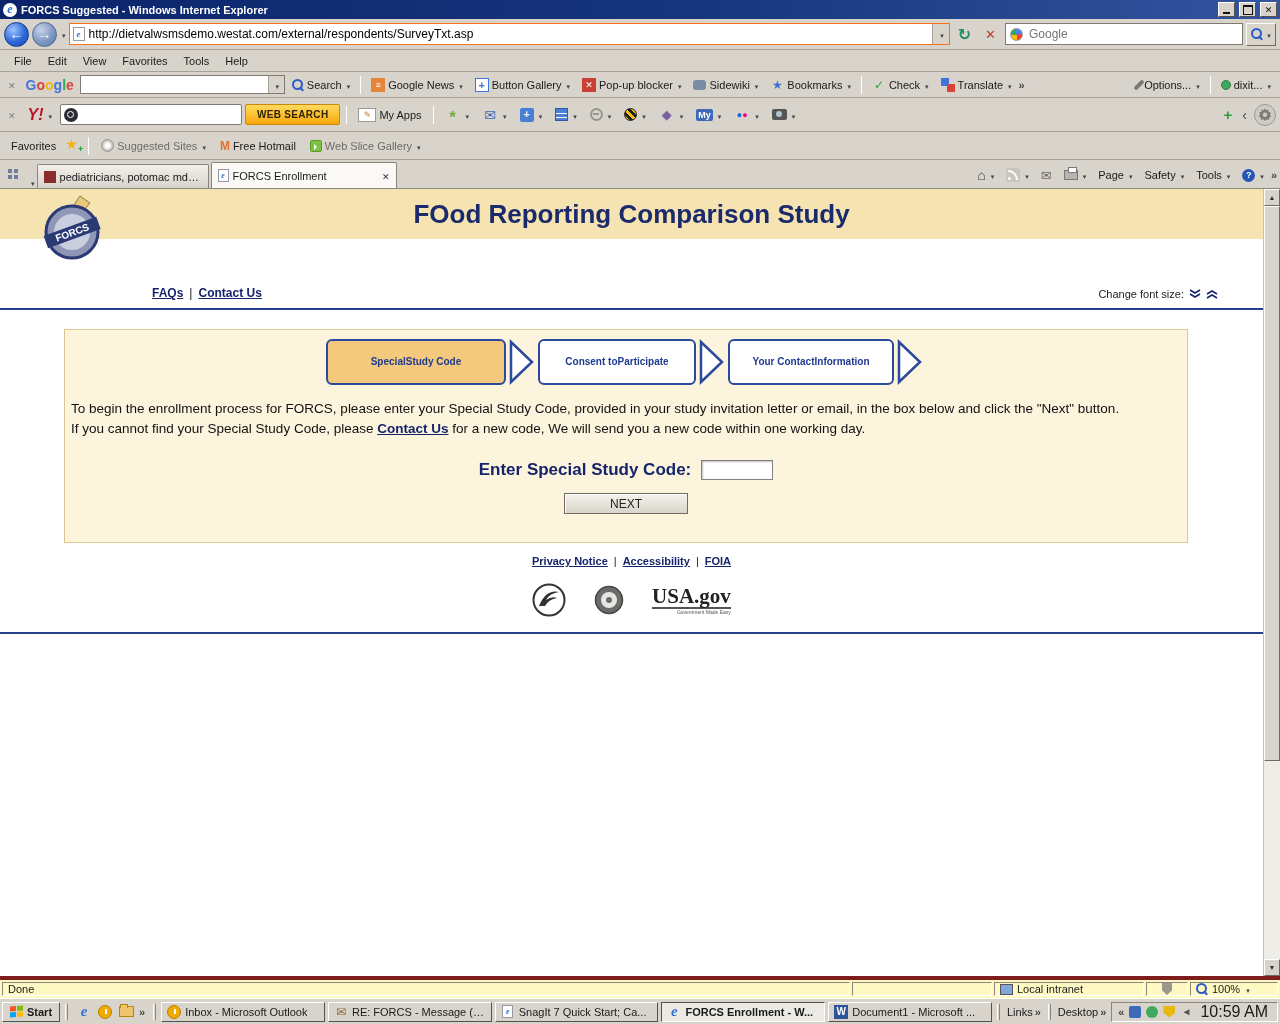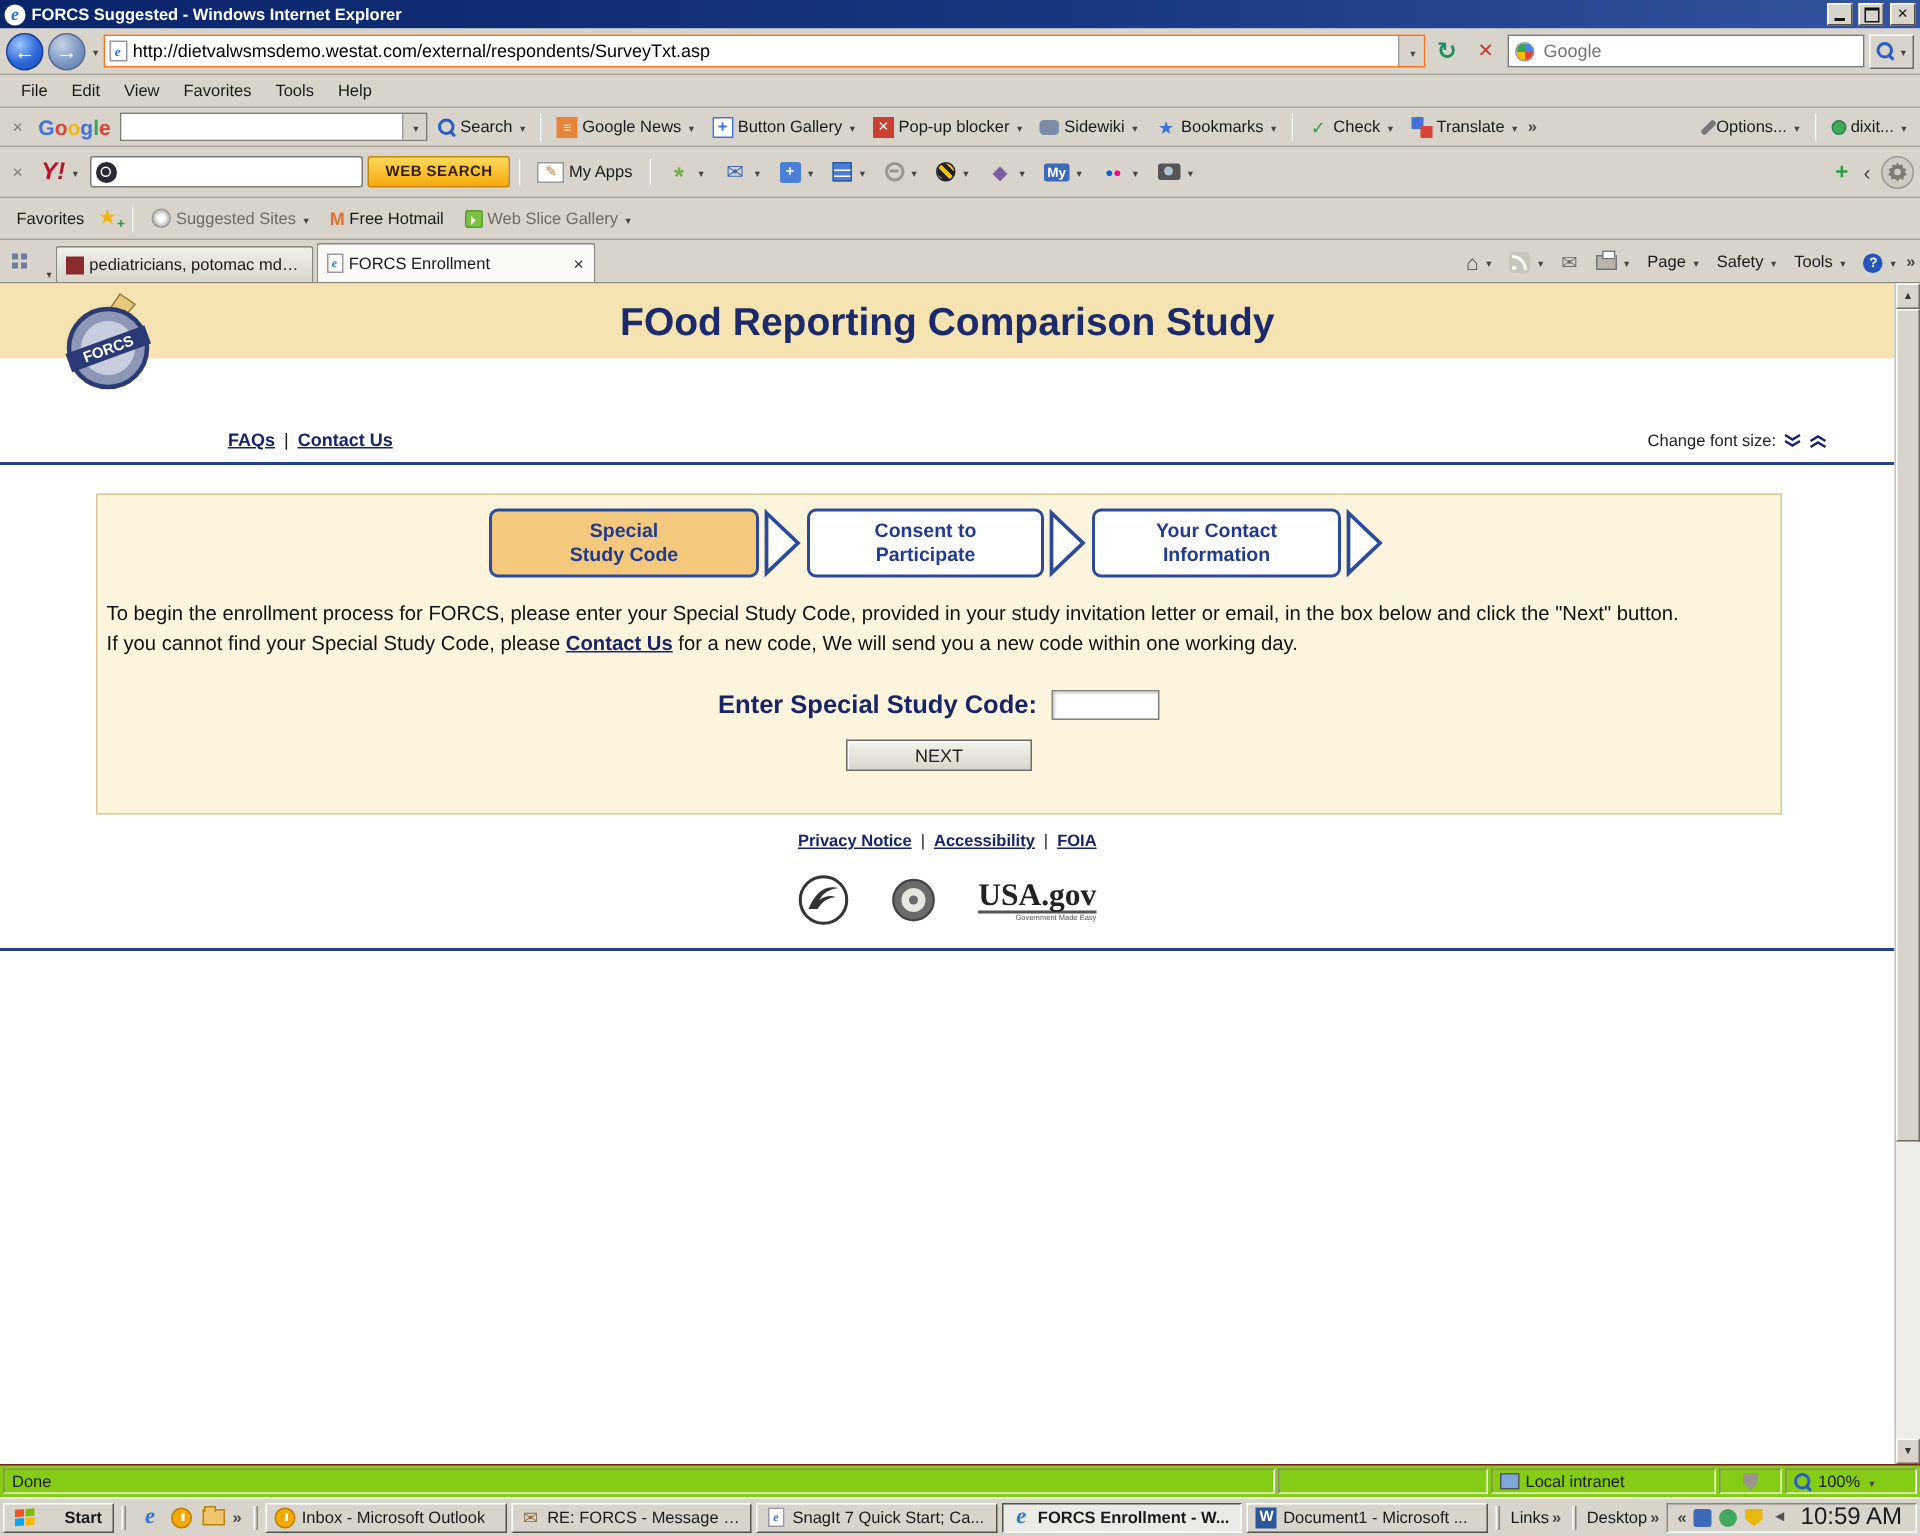--- a/index.html
+++ b/index.html
@@ -158,55 +158,55 @@
   .forcs-logo{position:absolute;left:40px;top:5px;width:66px;height:66px;z-index:2;}
 
   .linksrow{position:absolute;top:97px;left:0;right:17px;height:18px;}
   .leftlinks{position:absolute;left:152px;top:0;display:flex;gap:6px;align-items:center;font-size:12px;}
   .pagelink{color:#16246B;font-weight:bold;text-decoration:underline;cursor:pointer;}
   .fontsize{position:absolute;right:45px;top:2px;display:flex;gap:5px;align-items:center;font-size:11px;color:#222;}
   .navyline{position:absolute;top:119px;left:0;right:17px;height:2px;background:#27408B;}
 
   .panel{position:absolute;top:140px;left:64px;width:1124px;height:214px;background:#FDF4DE;border:1px solid #DCC792;}
   .steps{display:flex;align-items:center;justify-content:center;margin-top:9px;}
-  .step{height:46px;border:2px solid #2B4A9B;border-radius:6px;background:#fff;display:flex;flex-direction:column;
-        align-items:center;justify-content:center;font-weight:bold;color:#1F3A8F;font-size:13px;line-height:16px;flex:none;}
+  .step{height:46px;border:2px solid #2B4A9B;border-radius:6px;background:#fff;display:flex;flex-direction:row;
+        align-items:center;justify-content:center;font-weight:bold;color:#1F3A8F;font-size:10px;line-height:16px;flex:none;}
   .step.active{background:#F4C87D;}
   .w1{width:180px}.w2{width:158px}.w3{width:166px}.w4{width:186px}
   .conn{margin:0 3px;flex:none;}
   .para{margin:14px 6px 0 6px;font-size:13.5px;line-height:20px;color:#111;}
   .inline-link{color:#16246B;font-weight:bold;text-decoration:underline;cursor:pointer;}
   .coderow{display:flex;align-items:center;justify-content:center;gap:10px;margin-top:21px;}
   .codelabel{font-size:17px;font-weight:bold;color:#16246B;}
   .codeinput{width:72px;height:20px;border:1px solid #808080;box-shadow:inset 1px 1px 2px rgba(0,0,0,.25);font-size:13px;padding:0 3px;outline:0;font-family:inherit;}
   .nextrow{display:flex;justify-content:center;margin-top:13px;}
   .nextbtn{width:124px;height:21px;background:linear-gradient(#F4F2EC,#D9D5CB);border:1px solid #6F6B63;box-shadow:inset 1px 1px 0 #fff;
            font-size:12px;color:#222;display:flex;align-items:center;justify-content:center;font-family:inherit;cursor:pointer;}
   .footlinks{position:absolute;top:366px;left:0;right:17px;display:flex;justify-content:center;gap:6px;font-size:11px;align-items:center;}
   .footlink{color:#16246B;font-weight:bold;text-decoration:underline;cursor:pointer;}
   .logosrow{position:absolute;top:392px;left:0;right:17px;display:flex;justify-content:center;align-items:center;gap:28px;height:38px;}
   .usagov{display:flex;flex-direction:column;}
   .usagov-main{font-family:"Liberation Serif",serif;font-weight:bold;font-size:21px;color:#222;border-bottom:2px solid #555;line-height:22px;}
   .usagov-sub{font-size:5px;color:#555;align-self:flex-end;}
   .navyline2{position:absolute;top:443px;left:0;right:17px;height:2px;background:#27408B;}
 
   
-  .statusbar{height:22px;background:#84cc16;display:flex;align-items:stretch;gap:2px;padding:2px;border-top:1px solid #7f1d1d;}
+  .statusbar{height:22px;background:#fef9c3;display:flex;align-items:stretch;gap:2px;padding:2px;border-top:4px solid #7f1d1d;}
   .sseg{border:1px solid;border-color:#8A867E #FFF #FFF #8A867E;display:flex;align-items:center;gap:4px;padding:0 5px;font-size:11px;}
   .sdone{flex:1;}
   .sseg-empty{width:140px;}
   .szone{width:150px;}
   .sprot{width:42px;justify-content:center;}
   .szoom{width:88px;}
   .zone-ico{width:13px;height:11px;background:#7FA8D8;border:1px solid #555;flex:none;}
   .shield-ico{width:10px;height:12px;background:#9A968E;clip-path:polygon(0 0,100% 0,100% 60%,50% 100%,0 60%);flex:none;}
 
   
   .taskbar{height:26px;background:#D8D4CC;border-top:1px solid #fff;display:flex;align-items:center;gap:3px;padding:2px 2px;}
-  .startbtn{height:20px;display:flex;align-items:center;gap:20px;padding:0 7px;font-weight:bold;font-size:11px;flex:none;
+  .startbtn{height:20px;display:flex;align-items:center;gap:4px;padding:0 7px;font-weight:bold;font-size:11px;flex:none;
             background:#D8D4CC;border:1px solid;border-color:#fff #55524C #55524C #fff;cursor:pointer;}
   .flag{width:13px;height:12px;display:grid;grid-template-columns:6px 6px;grid-template-rows:5px 5px;gap:1px;transform:skewY(-5deg);}
   .flag i{display:block;}
   .f1{background:#F35325}.f2{background:#81BC06}.f3{background:#05A6F0}.f4{background:#FFBA08}
   .tbgrip{width:3px;height:16px;border-left:1px solid #fff;border-right:1px solid #8A867E;margin:0 2px;flex:none;}
   .ql{display:flex;align-items:center;gap:5px;padding:0 3px;flex:none;}
   .qlicon{width:16px;height:16px;display:inline-flex;align-items:center;justify-content:center;font-size:13px;}
   .qi-ie{color:#2E74D8;font:italic bold 15px "Liberation Serif",serif;}.qi-ie::before{content:"e";}
   .qi-out{width:14px;height:14px;border-radius:50%;background:#F2A900;border:1px solid #B87E00;position:relative;}
   .qi-out::before{content:"";position:absolute;left:6px;top:3px;width:2px;height:5px;background:#fff;}

